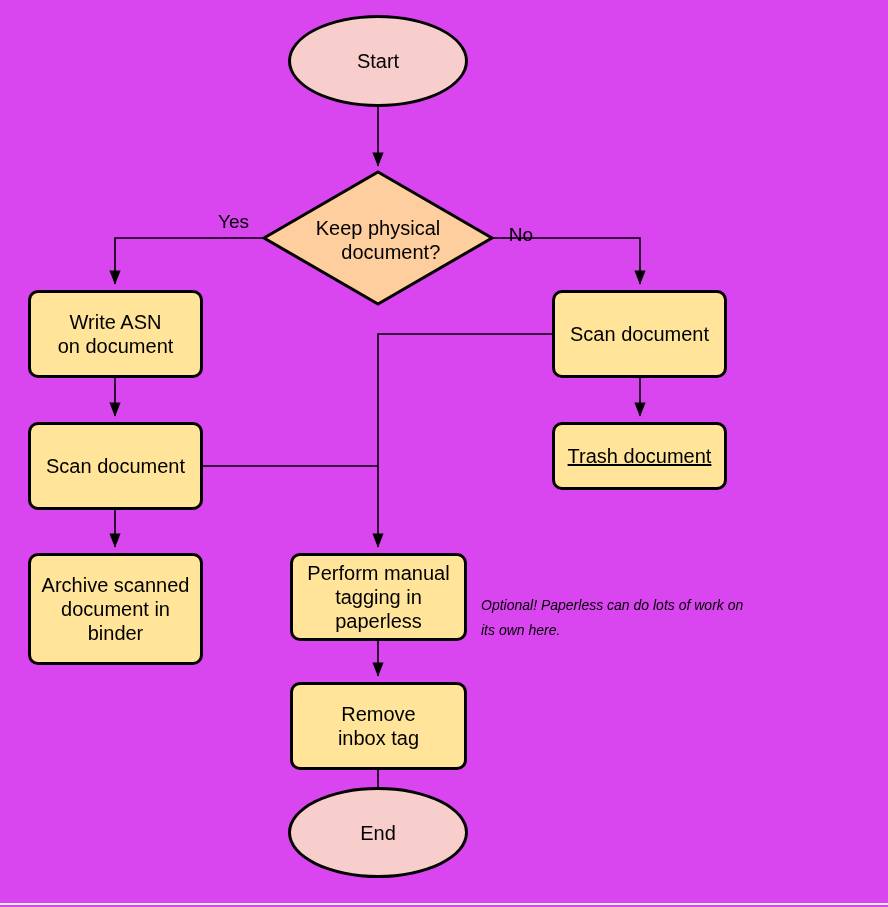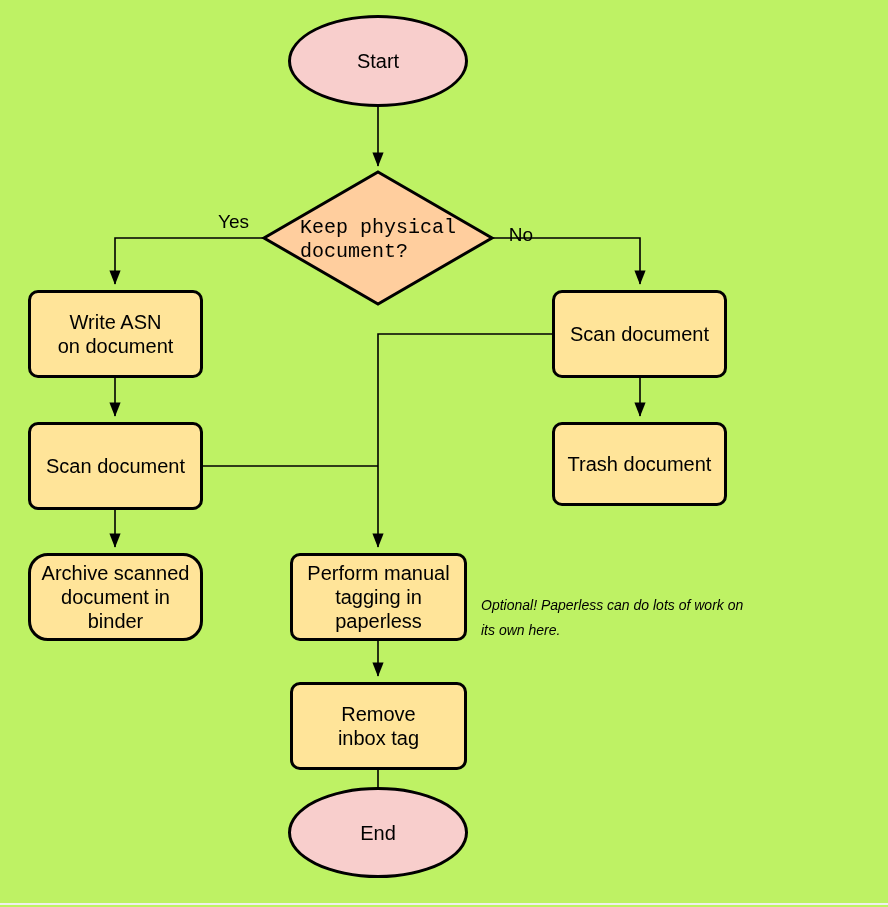--- a/index.html
+++ b/index.html
@@ -1,20 +1,20 @@
 <!DOCTYPE html>
 <html style="--terminal-fill: #f8cecc; --decision-fill: #ffce9e; --process-fill: #ffe499; --stroke: #000000;"><head>
 <meta charset="utf-8">
 <style>
   html, body { margin: 0; padding: 0; background: #ffffff; }
   .canvas {
     position: relative;
     width: 888px;
     height: 907px;
-    background: #bef264;
+    background: #d946ef;
     overflow: hidden;
     font-family: "Liberation Sans", "DejaVu Sans", sans-serif;
     color: #000000;
   }
   svg.edge-layer {
     position: absolute;
     left: 0; top: 0;
     width: 888px; height: 907px;
   }
   .edge {
@@ -46,25 +46,24 @@
   .ellipse-node {
     background: var(--terminal-fill, #f8cecc);
     border: 3px solid var(--stroke, #000);
     border-radius: 50%;
   }
   .decision-label {
     position: absolute;
     display: flex;
     align-items: center;
     justify-content: center;
-    text-align: left;
+    text-align: right;
     font-size: 20px;
     line-height: 24px;
     white-space: pre-line;
-    font-family: Liberation Mono, monospace;
   }
   .edge-label {
     position: absolute;
     font-size: 19px;
     line-height: 22px;
     text-align: center;
   }
   .annotation {
     position: absolute;
     left: 481px;
@@ -114,26 +113,26 @@
 
   <div class="decision-label" style="left:278px; top:212px; width:200px; height:56px;">Keep physical
 document?</div>
 
   <div class="edge-label" style="left:205px; top:211px; width:44px;text-align:right;">Yes</div>
   <div class="edge-label" style="left:499px; top:224px; width:44px;">No</div>
 
   <div class="node rect-node" style="left:28px; top:290px; width:175px; height:88px;">Write ASN
 on document</div>
   <div class="node rect-node" style="left:28px; top:422px; width:175px; height:88px;">Scan document</div>
-  <div class="node rect-node" style="left:28px; top:553px; width:175px; height:88px;border-radius:20px;">Archive scanned
+  <div class="node rect-node" style="left:28px; top:553px; width:175px; height:112px;">Archive scanned
 document in
 binder</div>
 
   <div class="node rect-node" style="left:552px; top:290px; width:175px; height:88px;">Scan document</div>
-  <div class="node rect-node" style="left:552px; top:422px; width:175px; height:84px;">Trash document</div>
+  <div class="node rect-node" style="left:552px; top:422px; width:175px; height:68px;text-decoration:underline;">Trash document</div>
 
   <div class="node rect-node" style="left:290px; top:553px; width:177px; height:88px;">Perform manual
 tagging in
 paperless</div>
   <div class="node rect-node" style="left:290px; top:682px; width:177px; height:88px;">Remove
 inbox tag</div>
 
   <div class="node ellipse-node" style="left:288px; top:787px; width:180px; height:91px;">End</div>
 
   <div class="annotation">Optional! Paperless can do lots of work on

